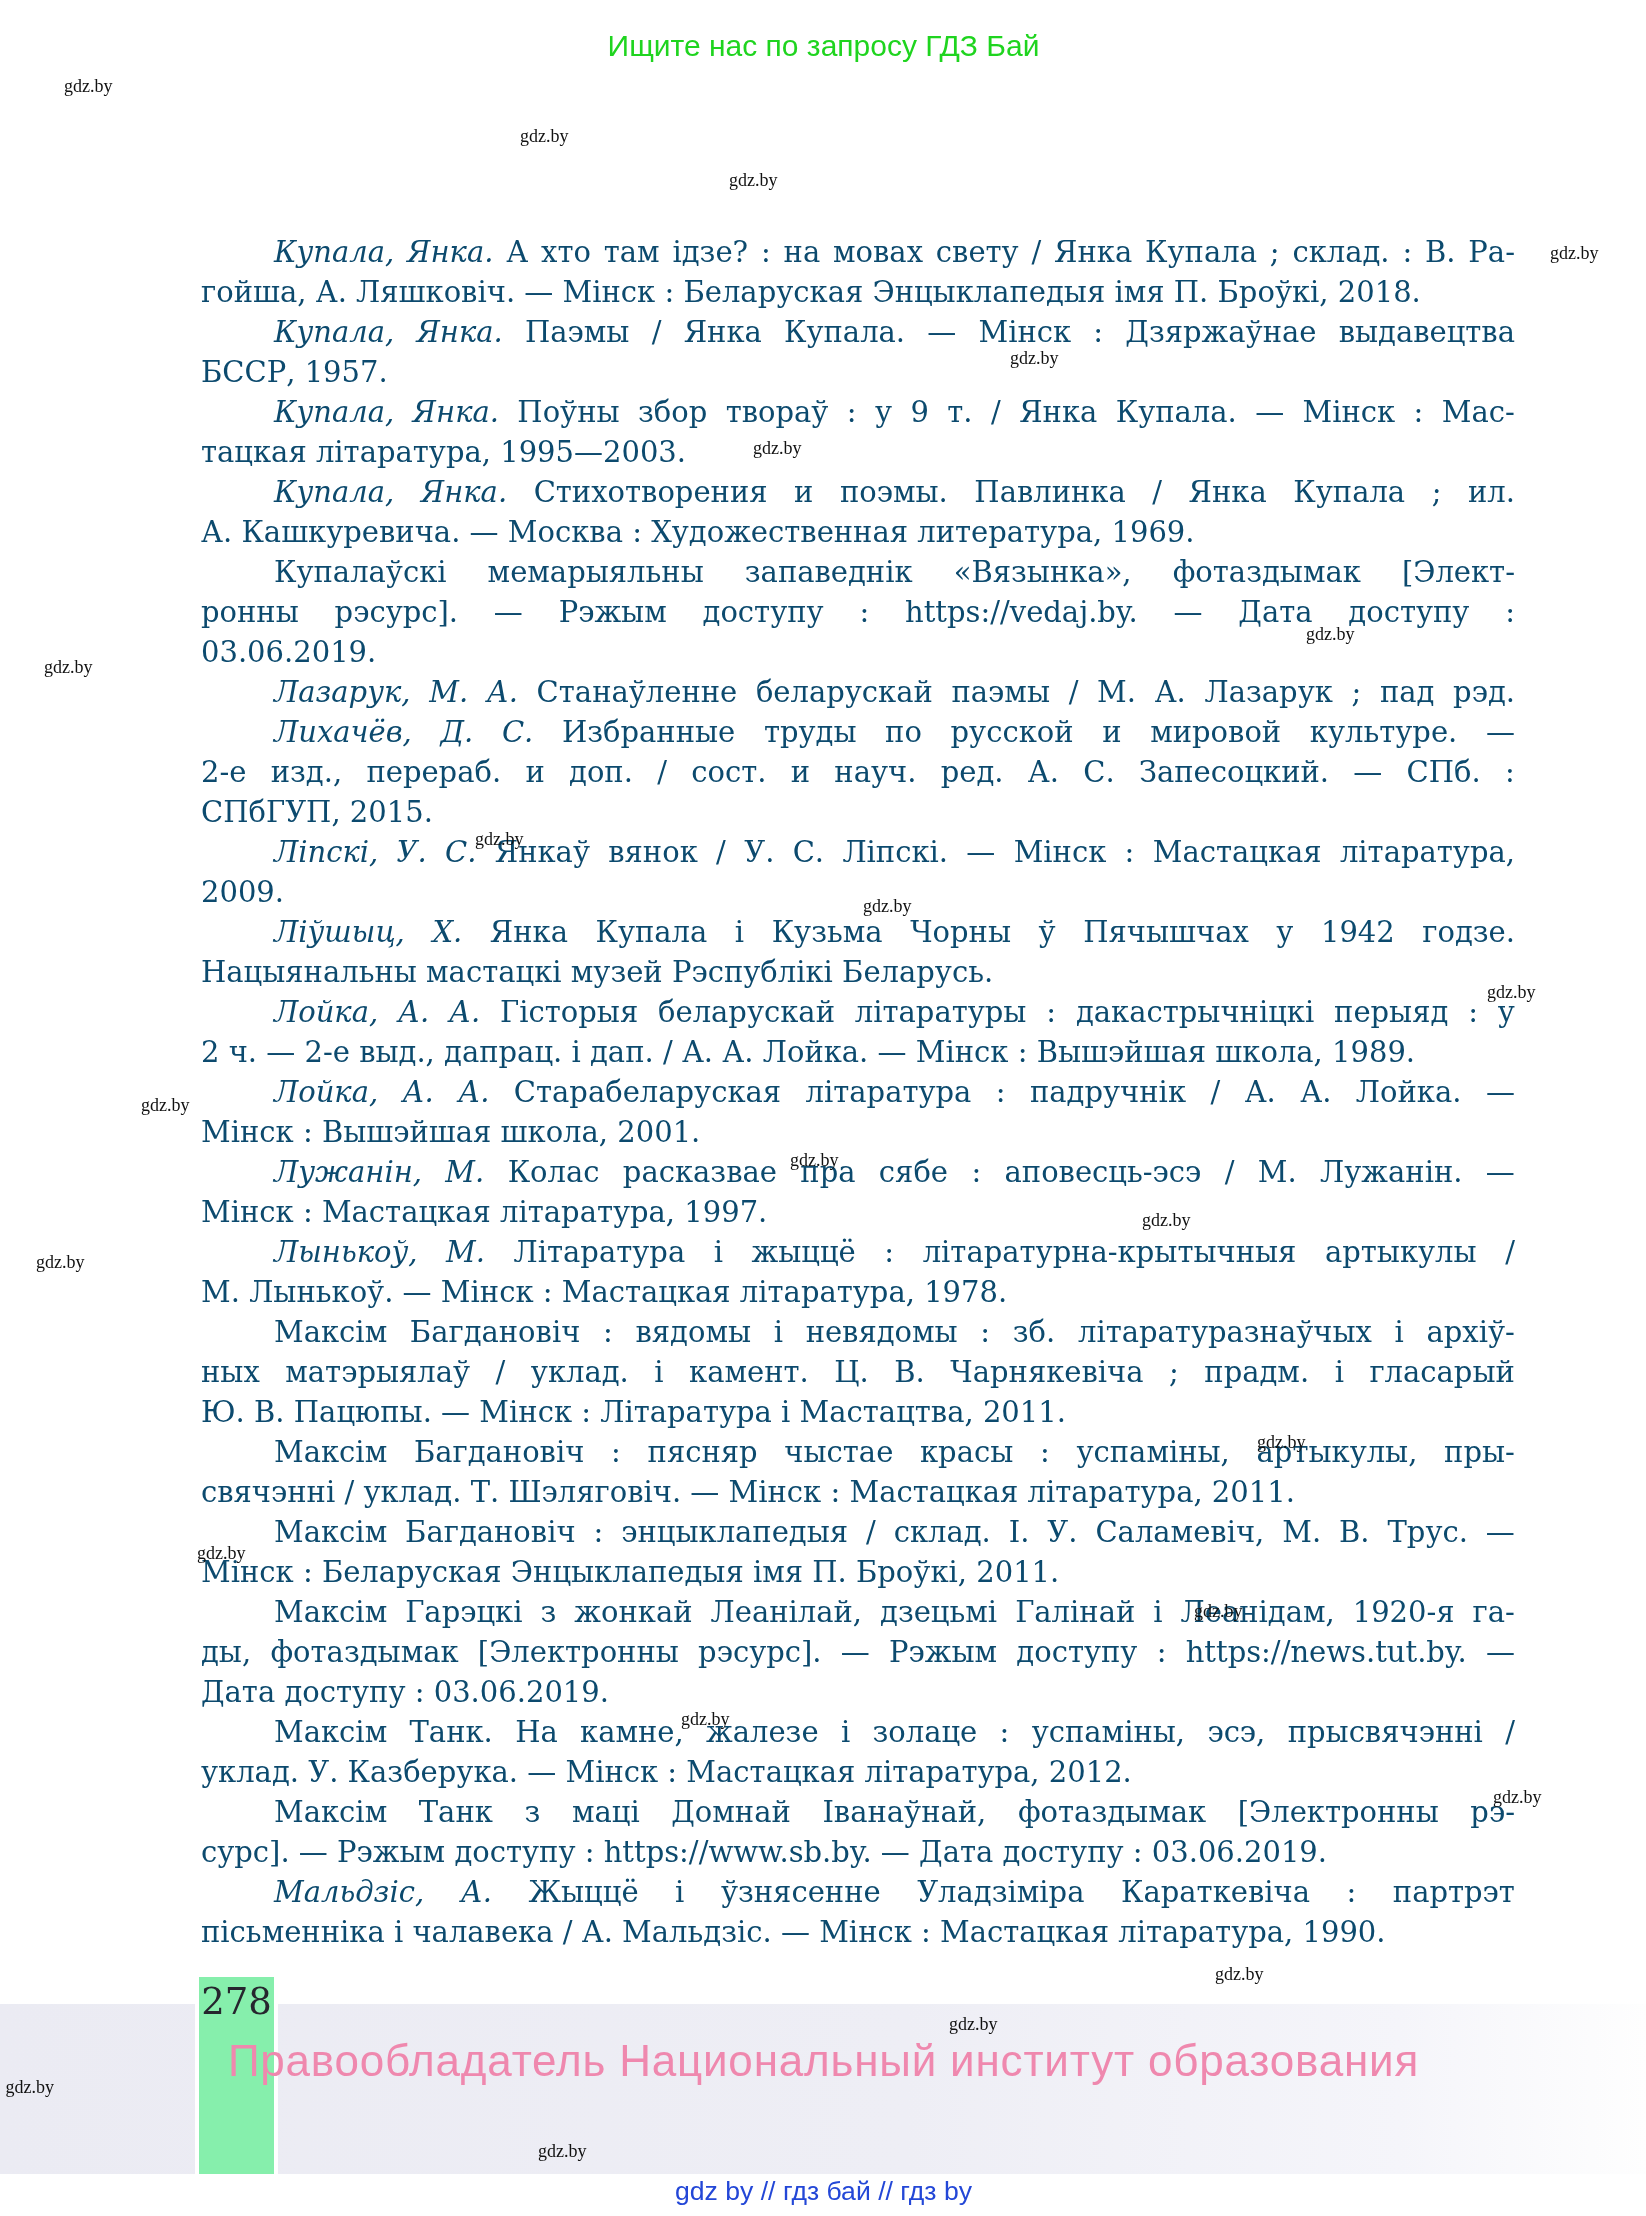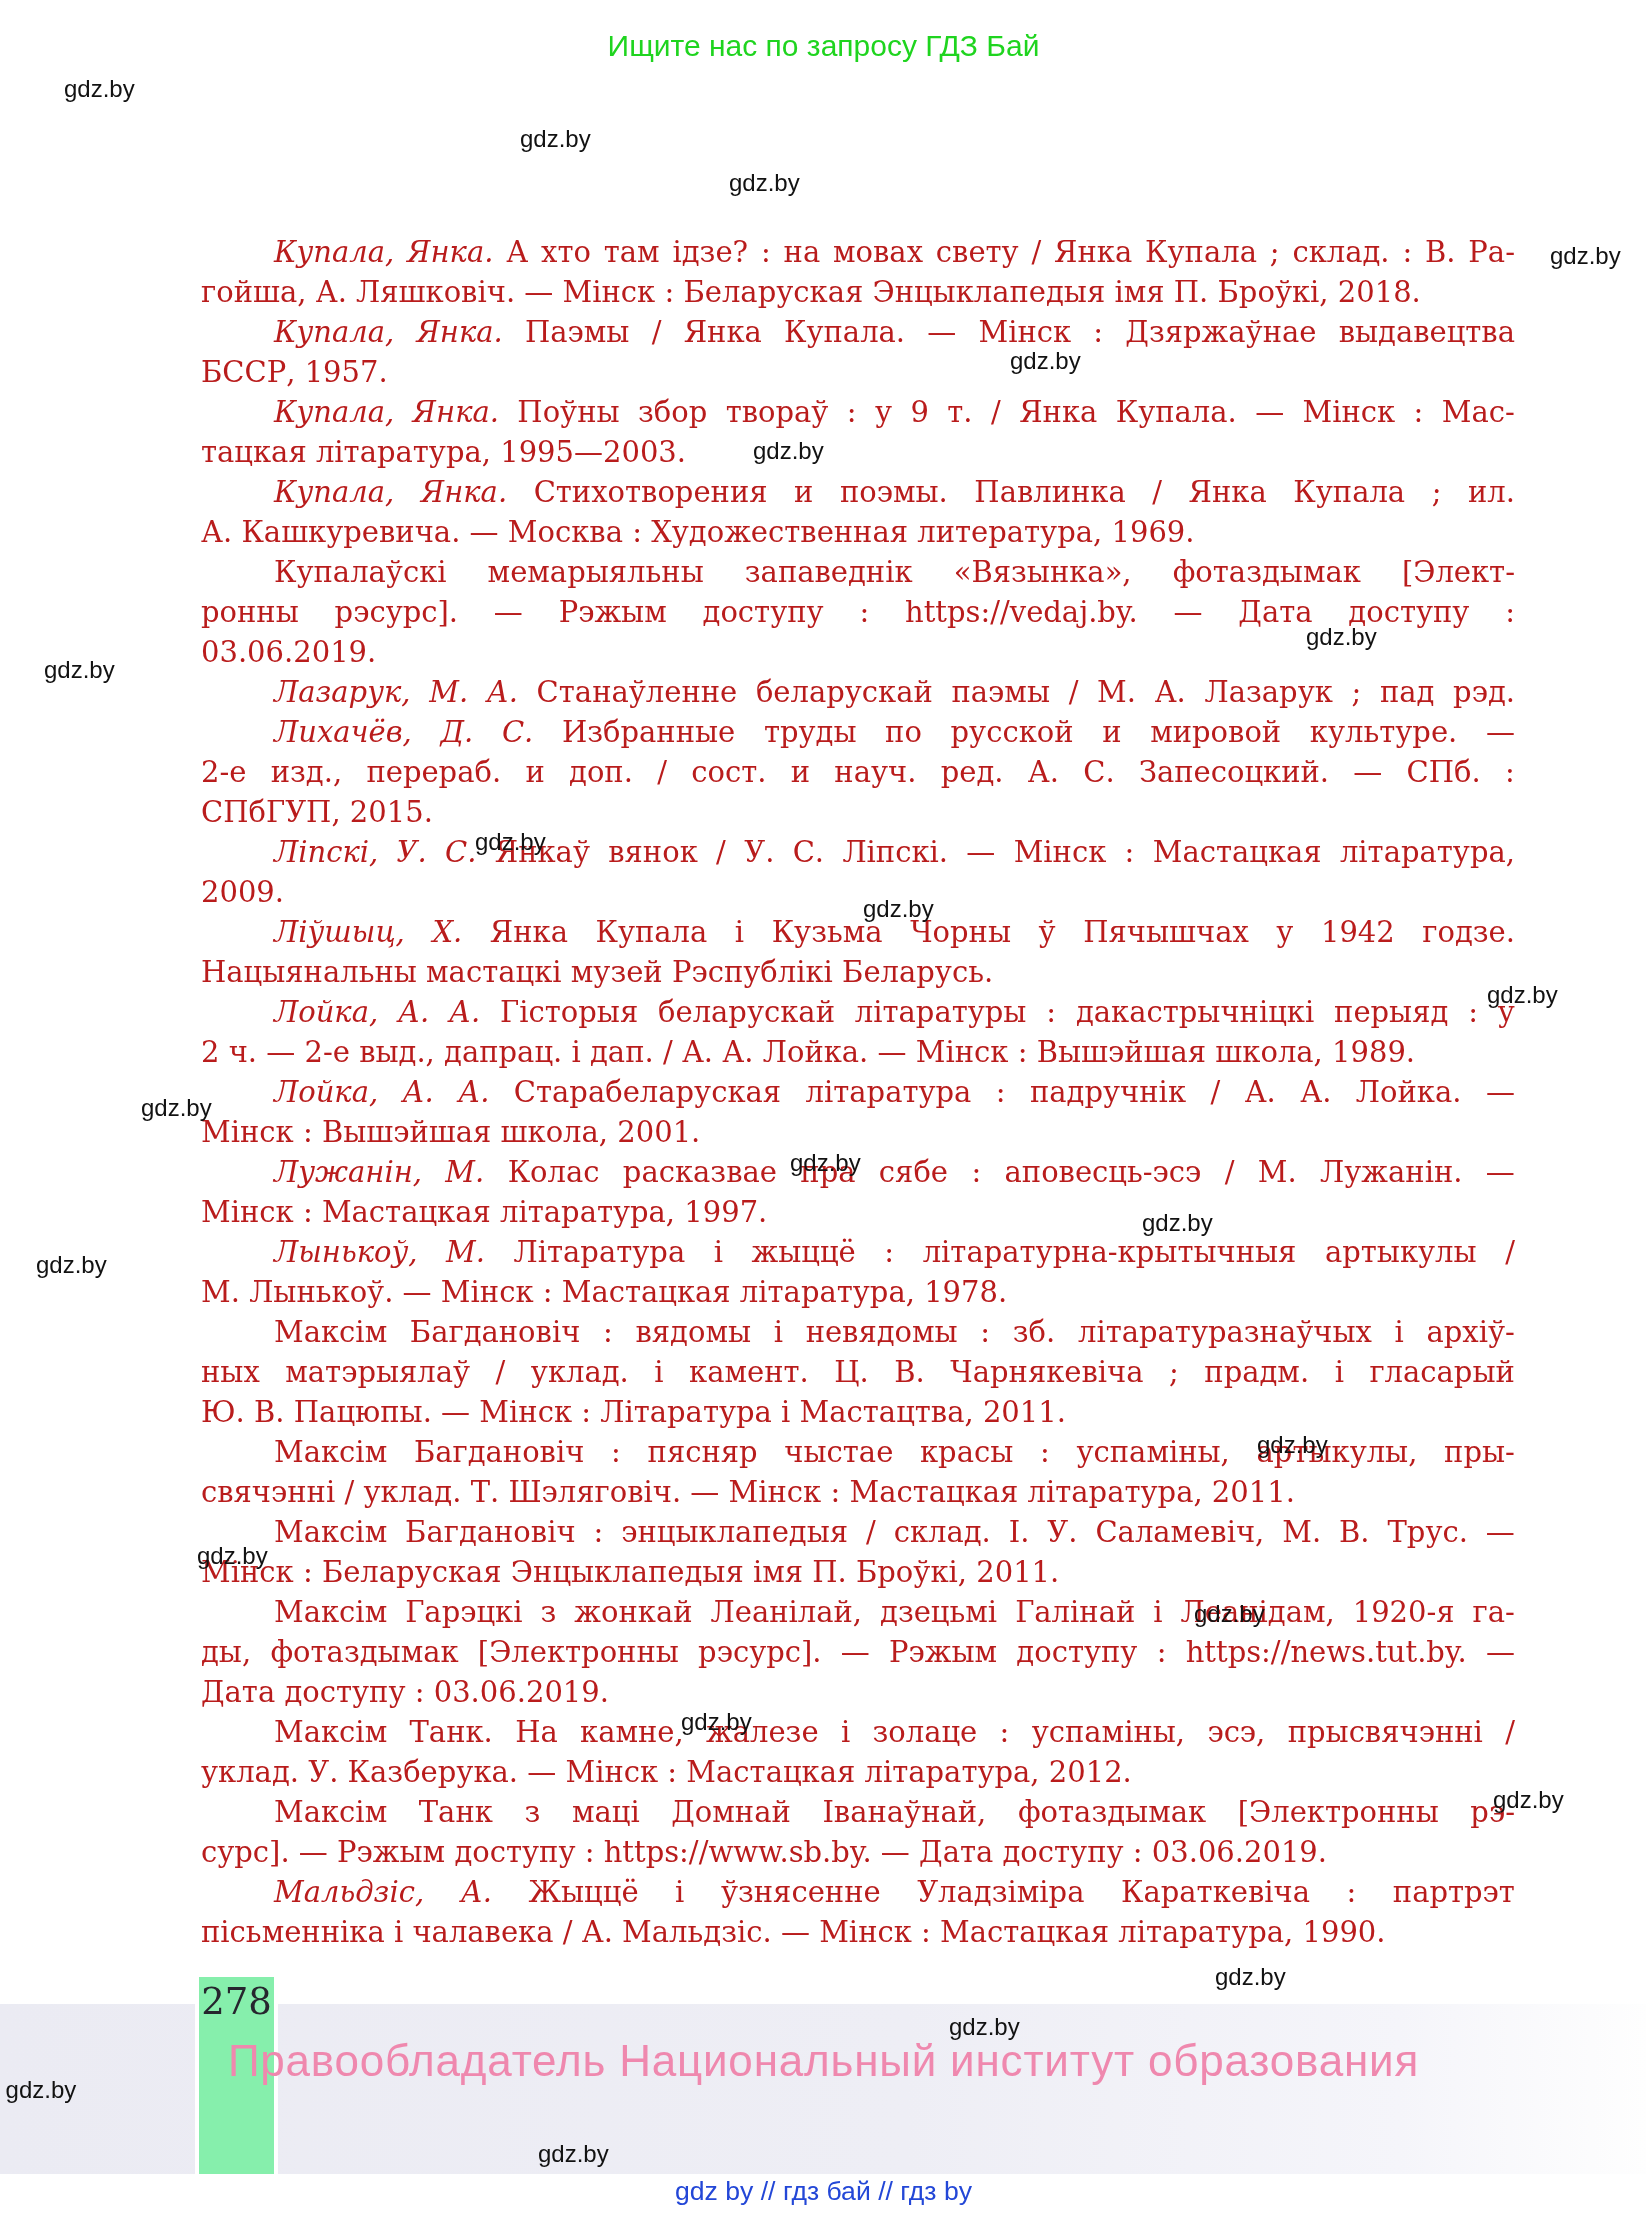--- a/index.html
+++ b/index.html
@@ -14,33 +14,33 @@
     position:absolute;top:6.4px;left:0;width:100%;
     text-align:center;
     font-size:30px;
     font-family:"Liberation Sans",sans-serif;
     margin-top:23px;
   }
   .bib{
     position:absolute;left:201px;top:232px;width:1314px;
     font-family:"DejaVu Serif","Liberation Serif",serif;
     font-size:29px;
-    color:#b91c1c;
+    color:#0c4a6e;
   }
   .bib-line{
     height:40px;line-height:40px;
     white-space:nowrap;
   }
   .bib-line.j{display:flex;justify-content:space-between;}
   .bib-line.first{padding-left:73px;}
   .it{font-style:italic;}
   .wm{
     position:absolute;
-    font-family:Liberation Sans, sans-serif;
-    font-size:24px;line-height:1;
+    font-family:Liberation Serif, serif;
+    font-size:18px;line-height:1;
     color:#121212;
   }
   .bottom-band{
     position:absolute;left:0;top:2004px;width:1647px;height:170px;
     background:linear-gradient(90deg,#ebebf3 0%,#eeeef5 55%,#f5f5fa 85%,#fefefe 100%);
   }
   .pagenum-strip{
     position:absolute;left:195px;top:1977px;width:83px;height:197px;
     background:#86efac;
     border-left:4px solid #ffffff;border-right:4px solid #ffffff;

